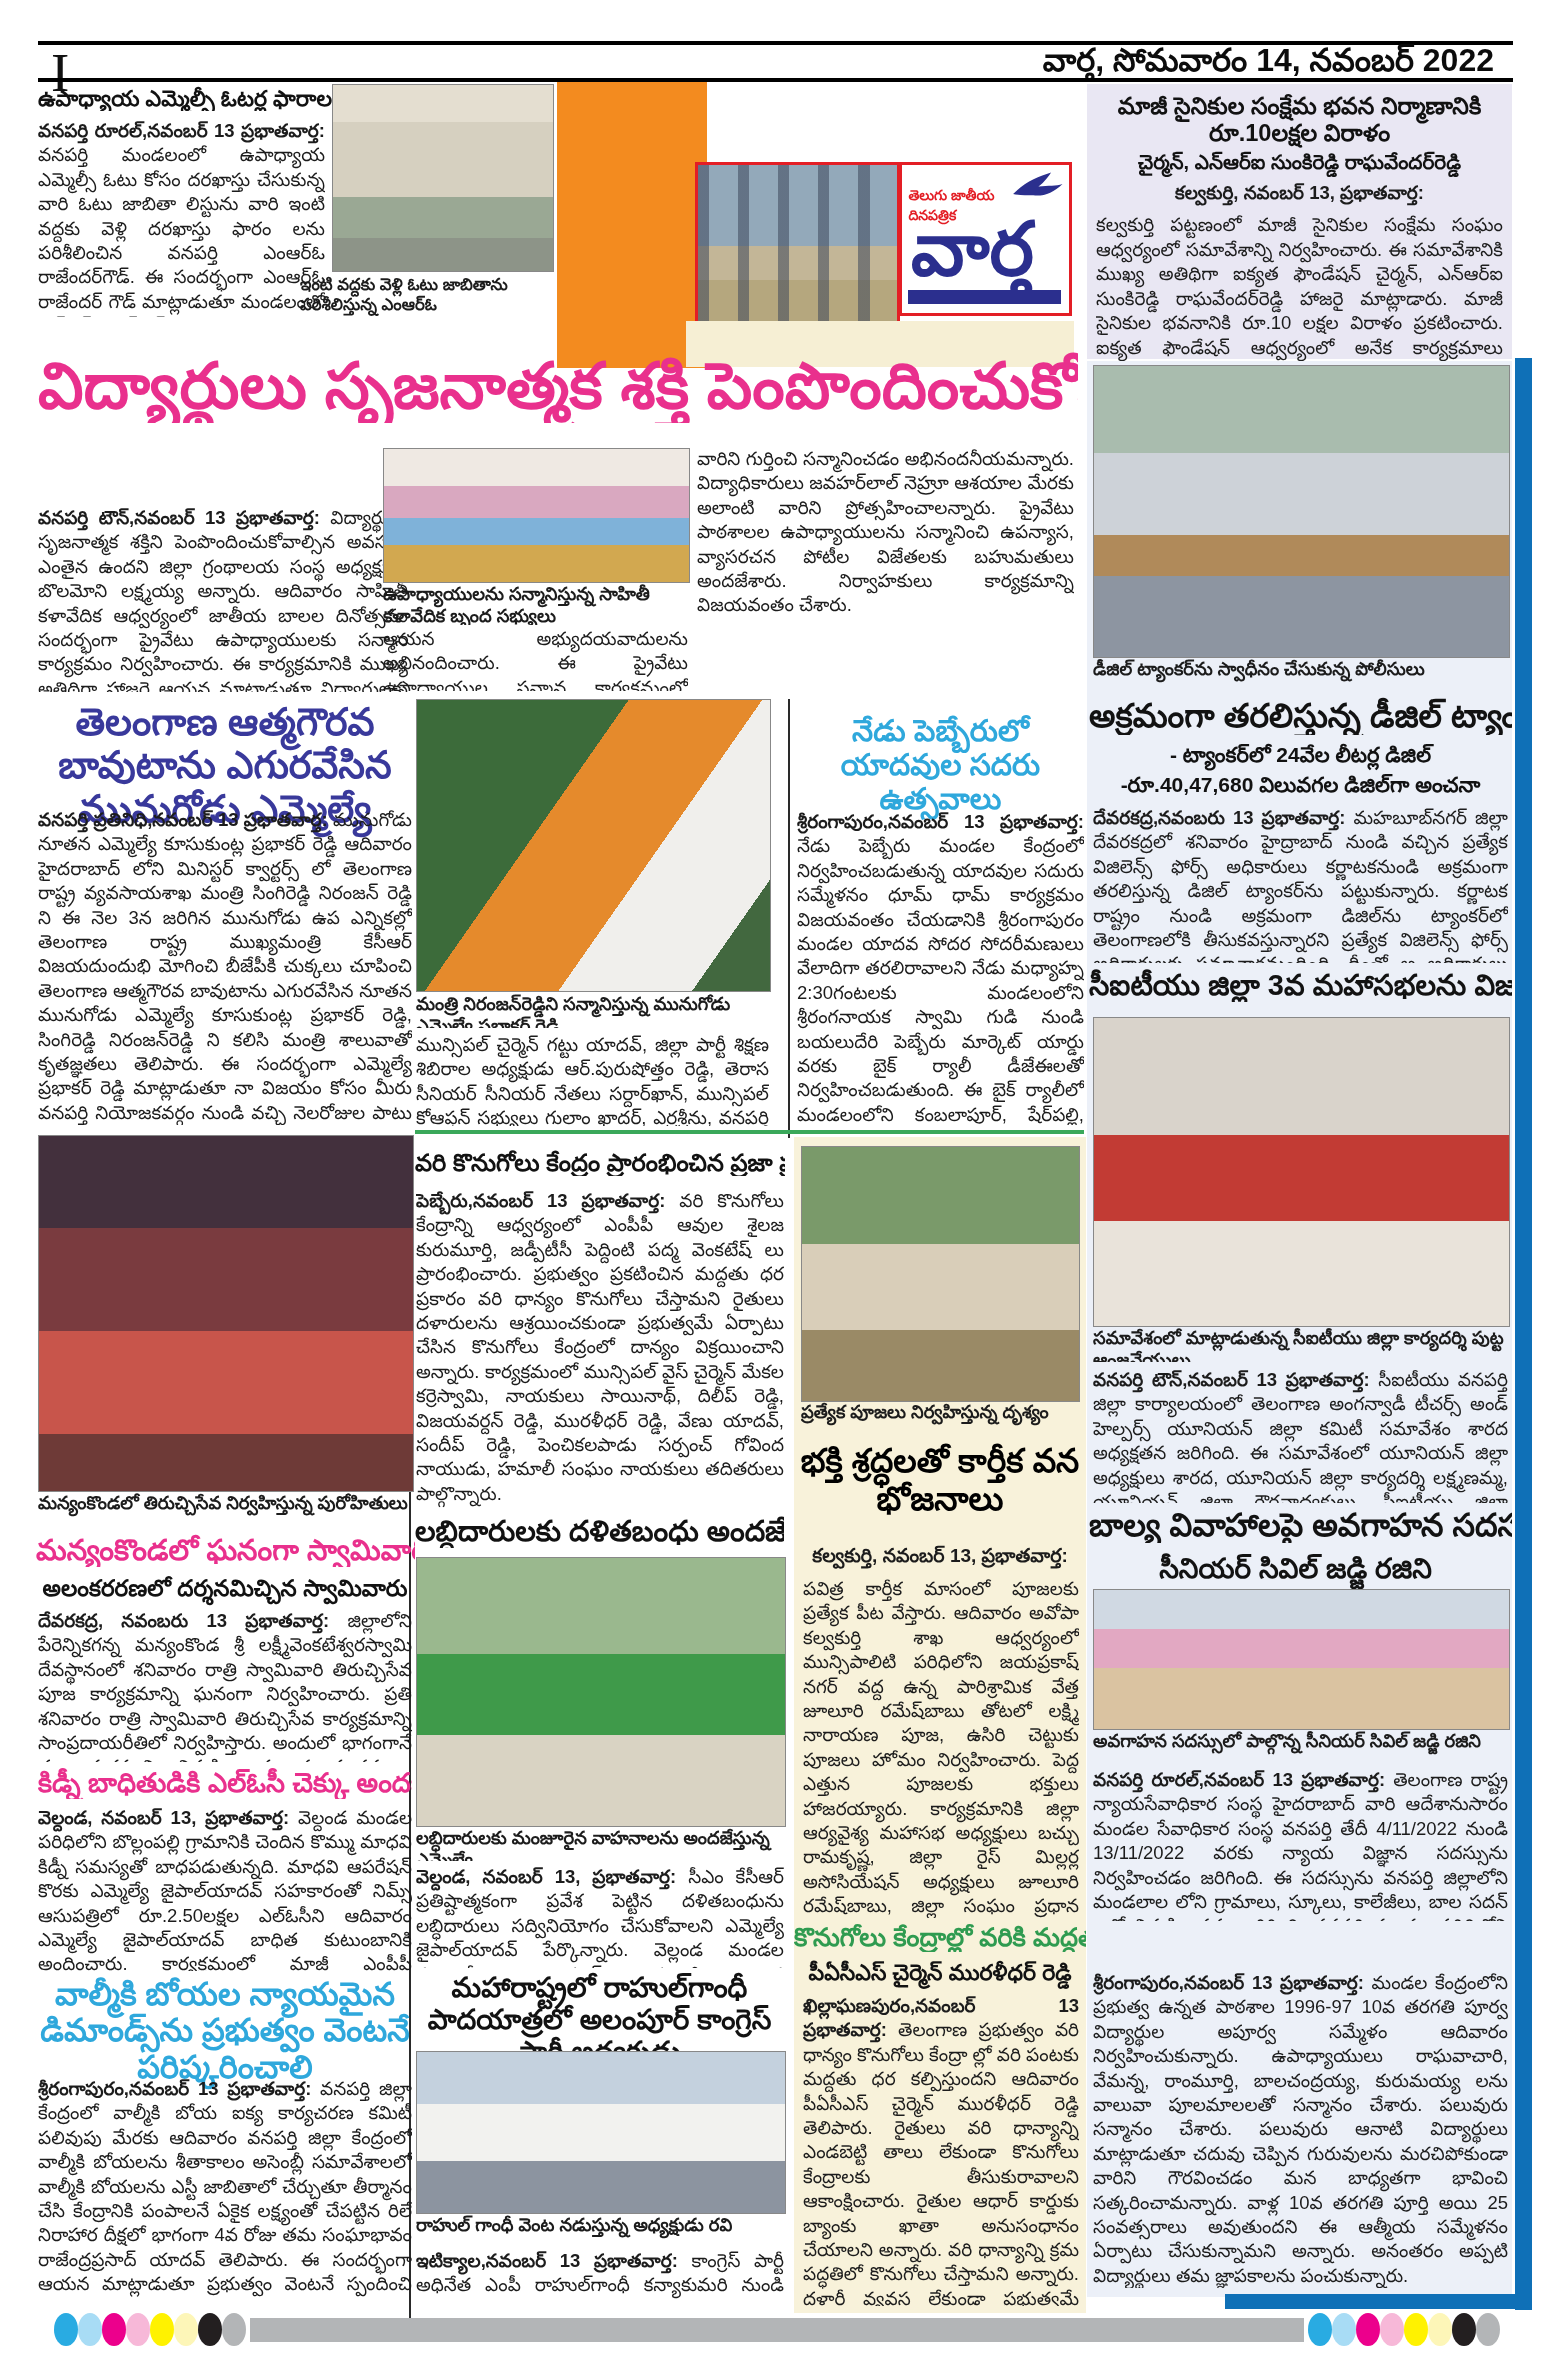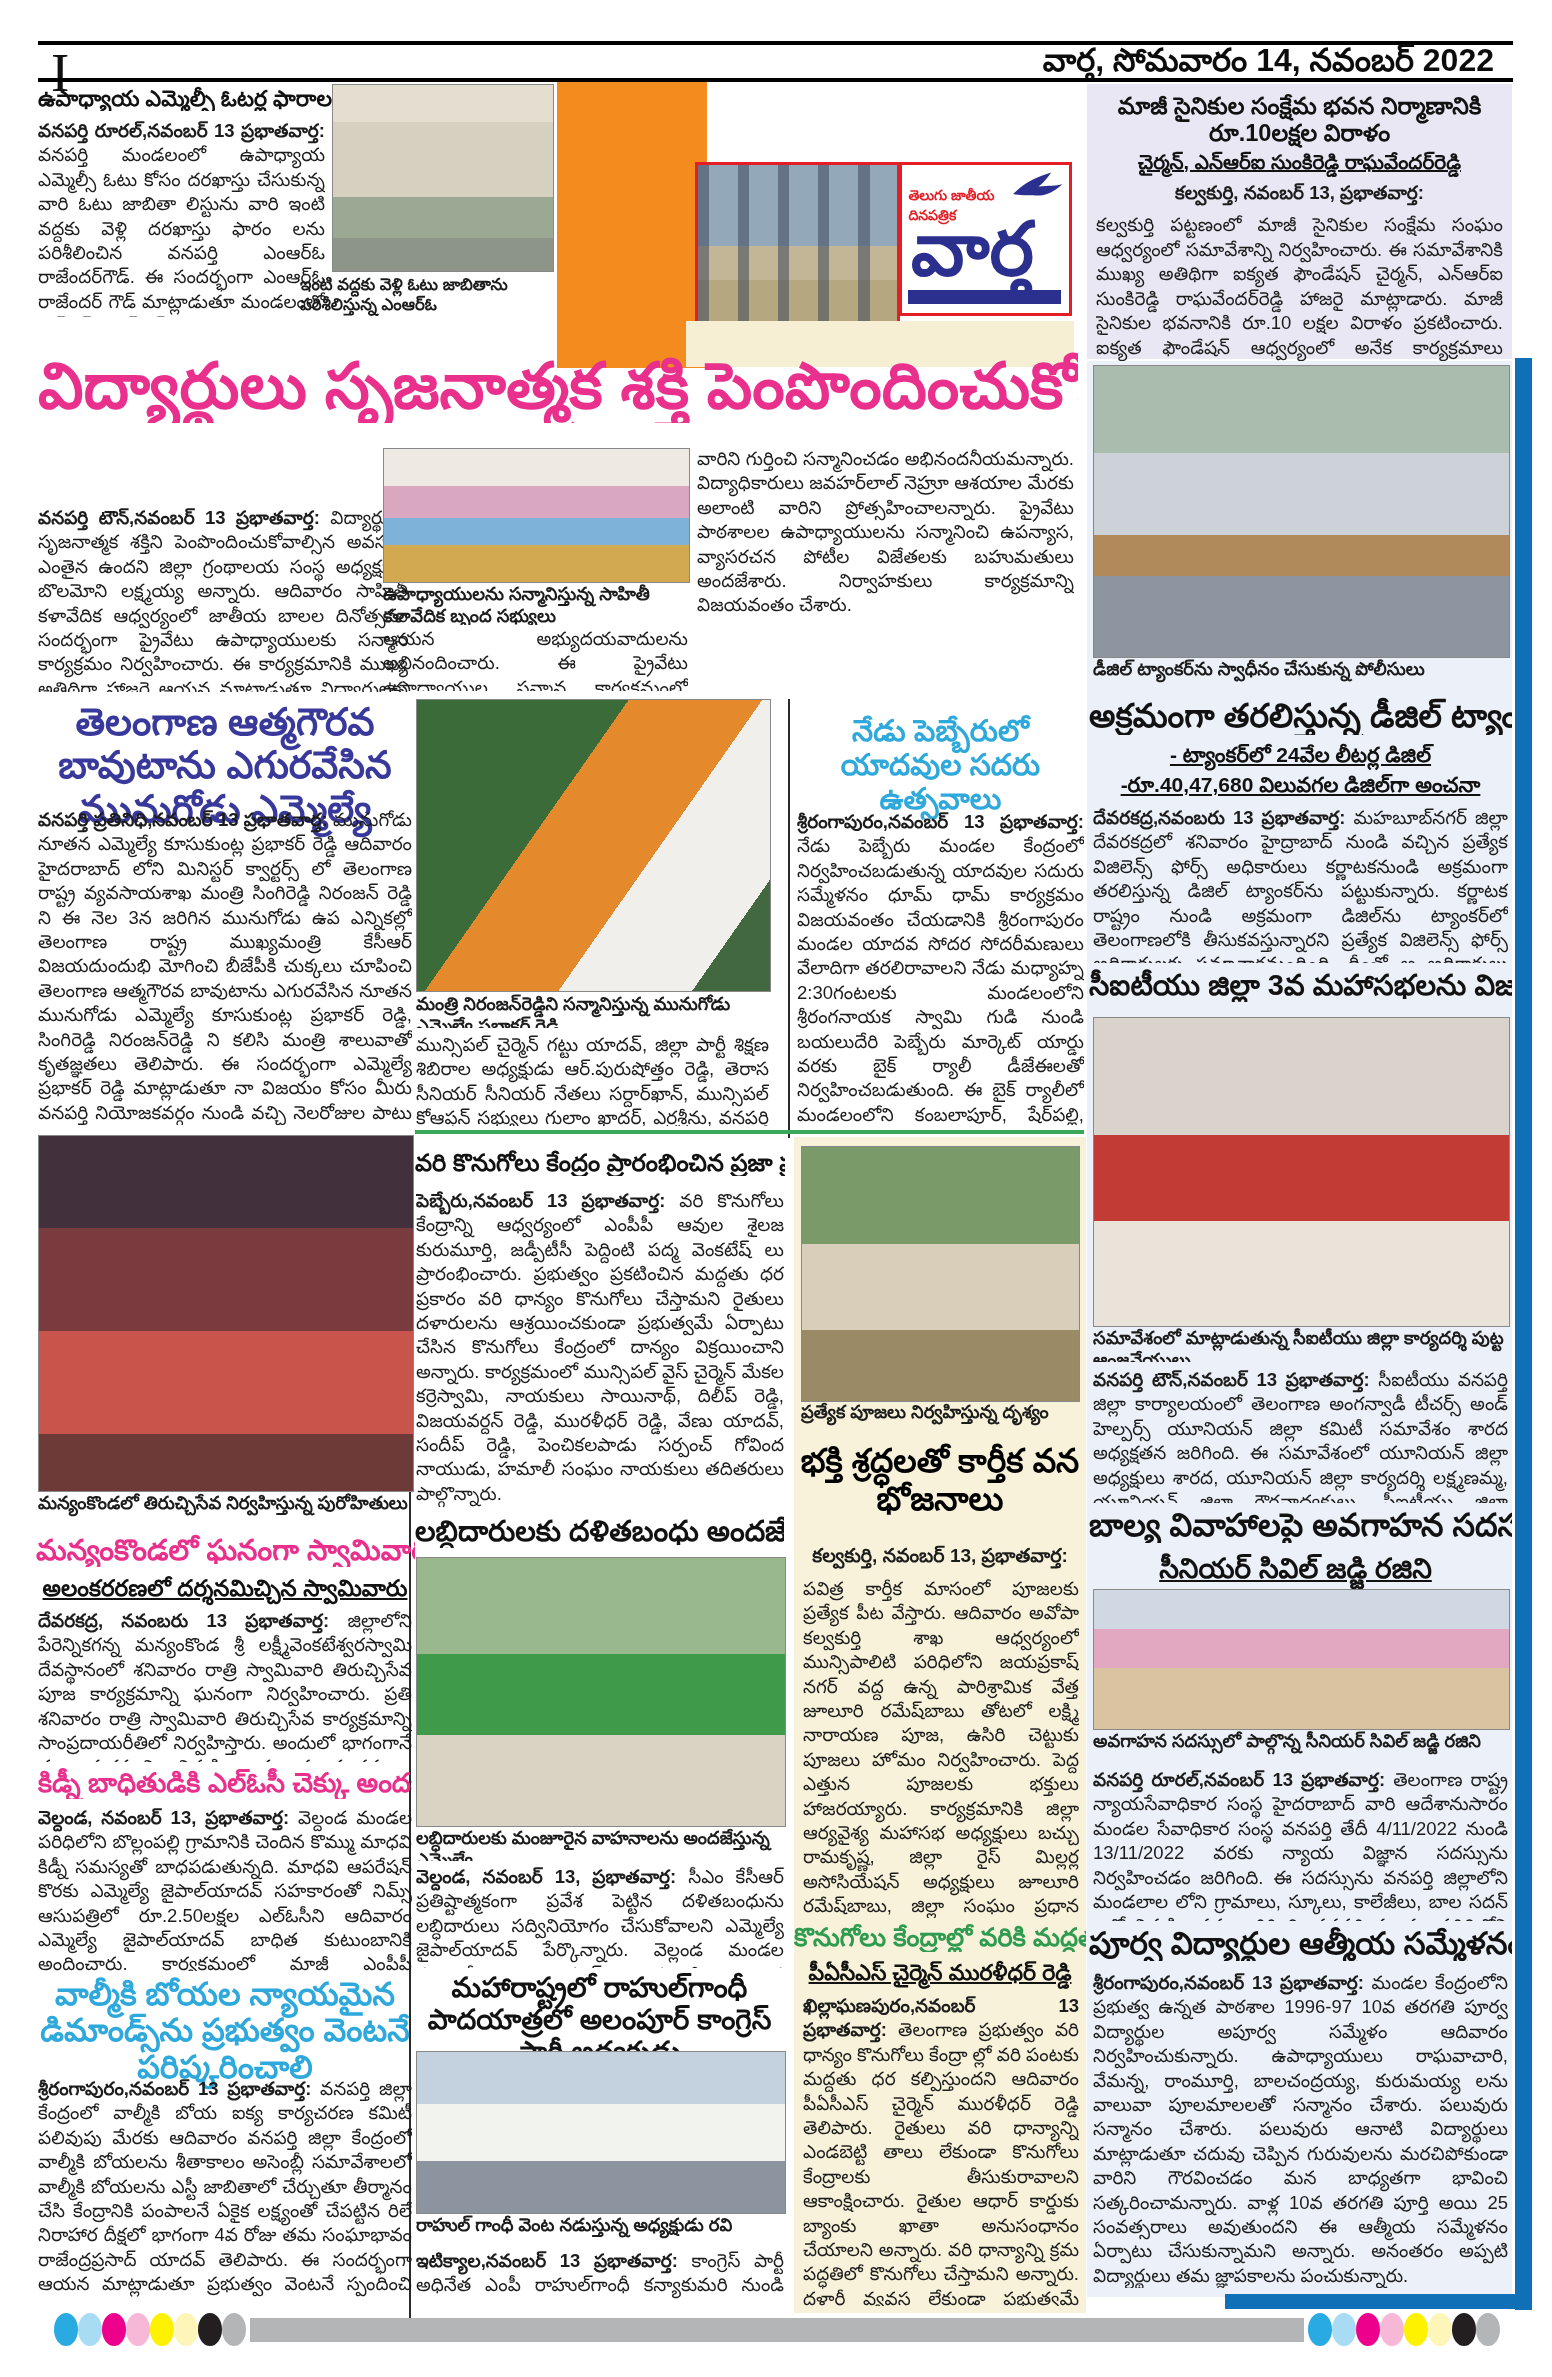--- a/index.html
+++ b/index.html
@@ -14,21 +14,21 @@
   .hl-pink{color:#e9308d;}
   .hl-blue{color:#39399b;}
   .hl-sky{color:#2fa8dc;}
   .hl-green{color:#2f9b50;}
   .hl-navy{color:#000000;}
   .ctr{text-align:center;}
   .nowrap{white-space:nowrap;overflow:hidden;}
   .para{font-size:18.5px;line-height:1.32;text-align:justify;overflow:hidden;}
   .dl{font-weight:bold;}
   .cap{font-weight:bold;font-size:18px;line-height:1.2;text-align:left;overflow:hidden;}
-  .sub{font-weight:bold;color:#121212;text-decoration:underline;}
+  .sub{font-weight:bold;color:#121212;}
   .kicker{background:#c6c6c6;color:#111;font-weight:bold;font-size:25.5px;
           display:flex;align-items:center;justify-content:center;}
   .photo{border:0.6px solid #888;overflow:hidden;}
   .bgright{background:#ecf0f8;}
   .bglav{background:#e9e7f3;}
   .bgcream{background:#f8f2da;}
   .blueframe{background:#0f70b7;}
   .greenrule{background:#3aa85a;}
   .dot{border-radius:50%;width:24px;height:33px;}
   .graybar{background:#b3b5b7;}
@@ -207,21 +207,20 @@
 
   <div class="abs hl hl-black ctr nowrap" style="left:1089px;top:1507px;width:423px;font-size:32px;">బాల్య వివాహాలపై అవగాహన సదస్సు</div>
   <div class="abs sub ctr" style="left:1088px;top:1553px;width:415px;font-size:28px;">సీనియర్ సివిల్ జడ్జి రజిని</div>
   <div class="abs photo ph-children" style="left:1093px;top:1589px;width:415px;height:139px;"></div>
   <div class="abs cap" style="left:1093px;top:1731px;width:415px;height:33px;">అవగాహన సదస్సులో పాల్గొన్న సీనియర్ సివిల్ జడ్జి రజిని</div>
   <div class="abs para" style="left:1093px;top:1768px;width:415px;height:153px;">
     <span class="dl">వనపర్తి రూరల్,నవంబర్ 13 ప్రభాతవార్త:</span>
     <span>తెలంగాణ రాష్ట్ర న్యాయసేవాధికార సంస్థ హైదరాబాద్ వారి ఆదేశానుసారం మండల సేవాధికార సంస్థ వనపర్తి తేదీ 4/11/2022 నుండి 13/11/2022 వరకు న్యాయ విజ్ఞాన సదస్సును నిర్వహించడం జరిగింది. ఈ సదస్సును వనపర్తి జిల్లాలోని మండలాల లోని గ్రామాలు, స్కూలు, కాలేజీలు, బాల సదన్ లలో నిర్వహించడం జరిగింది. వనపర్తి మండల పరిధిలోని పెద్దగూడెం, దత్తాయిపల్లి,చందాపూర్, మరికుంట, శ్రీనివాసాపూర్ గ్రామాలలోని పాఠశాలల్లో నిర్వహించడం జరిగింది. గ్రామాలలోని ప్రజలకు, విద్యార్థులకు బాల్య వివాహాల గురించి, సైబర్ క్రైమ్ గురించి ఉచిత న్యాయ సేవలు, ట్రాఫిక్ రూల్స్, షీటీం తో కలిగే ప్రయోజనాలు, మూఢనమ్మకాలు వివిధ చట్టాల గురించి అవగాహన సదస్సు నిర్వహించారు. ఈ కార్యక్రమంలో ప్రిన్సిపల్ సీనియర్ సివిల్ జడ్జి రజిని,అదనపు జూనియర్ సివిల్ జడ్జి జానకి, చైల్డ్ ప్రొటెక్ట్ ఆఫీసర్ కృష్ణ చైతన్య ముఖ్య అతిథిలుగా పాల్గొన్నారు. ఈ కార్యక్రమంలో న్యాయ వాదులు ఉత్తరయ్య, కృష్ణయ్య, త్రినాథ్, నరేందర్, ప్రవీణ్, రామ్‌ధూలి, ఖలీల్ బాష, రఘు, జయలక్ష్మీ, వేదవ్యాసు, మల్లేష్, కురుమయ్య, రవి, చలం, పారాలీగల్ వాలింటర్లు, ఉపాధ్యాయులు, ప్రధానోపాధ్యాయులు, సర్పంచులు, ఉపసర్పంచులు, గ్రామ వార్డు మెంబర్లు పాల్గొన్నారు.</span>
   </div>
 
-  <div class="abs hl hl-black ctr nowrap" style="left:1089px;top:1926px;width:423px;font-size:31px;">పూర్వ విద్యార్థుల ఆత్మీయ సమ్మేళనం</div>
   <div class="abs para" style="left:1093px;top:1971px;width:415px;height:317px;">
     <span class="dl">శ్రీరంగాపురం,నవంబర్ 13 ప్రభాతవార్త:</span>
     <span>మండల కేంద్రంలోని ప్రభుత్వ ఉన్నత పాఠశాల 1996-97 10వ తరగతి పూర్వ విద్యార్థుల అపూర్వ సమ్మేళం ఆదివారం నిర్వహించుకున్నారు. ఉపాధ్యాయులు రాఘవాచారి, వేమన్న, రాంమూర్తి, బాలచంద్రయ్య, కురుమయ్య లను వాలువా పూలమాలలతో సన్మానం చేశారు. పలువురు సన్మానం చేశారు. పలువురు ఆనాటి విద్యార్థులు మాట్లాడుతూ చదువు చెప్పిన గురువులను మరచిపోకుండా వారిని గౌరవించడం మన బాధ్యతగా భావించి సత్కరించామన్నారు. వాళ్ల 10వ తరగతి పూర్తి అయి 25 సంవత్సరాలు అవుతుందని ఈ ఆత్మీయ సమ్మేళనం ఏర్పాటు చేసుకున్నామని అన్నారు. అనంతరం అప్పటి విద్యార్థులు తమ జ్ఞాపకాలను పంచుకున్నారు.</span>
   </div>
 
   <div class="abs" style="left:54px;top:2313px;display:flex;">
     <div class="dot" style="background:#29abe2;"></div>
     <div class="dot" style="background:#a8dcf5;"></div>
     <div class="dot" style="background:#ec008c;"></div>
     <div class="dot" style="background:#f7b8d8;"></div>

